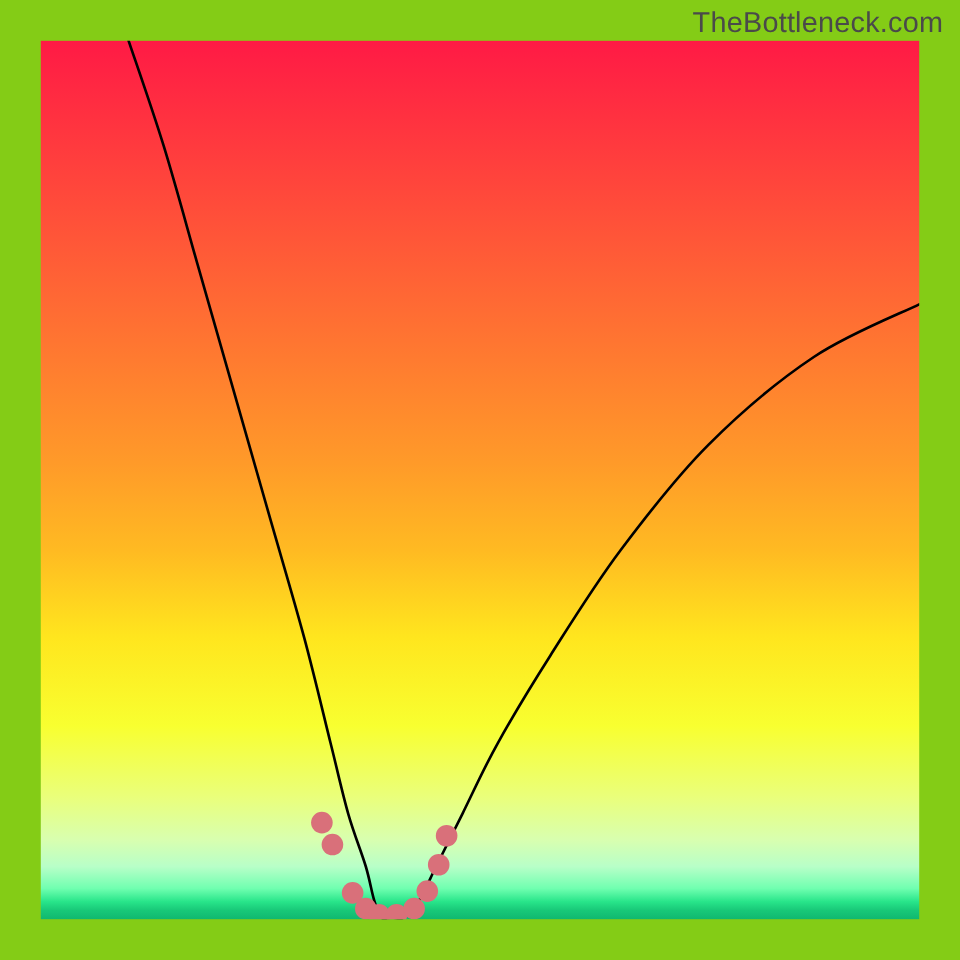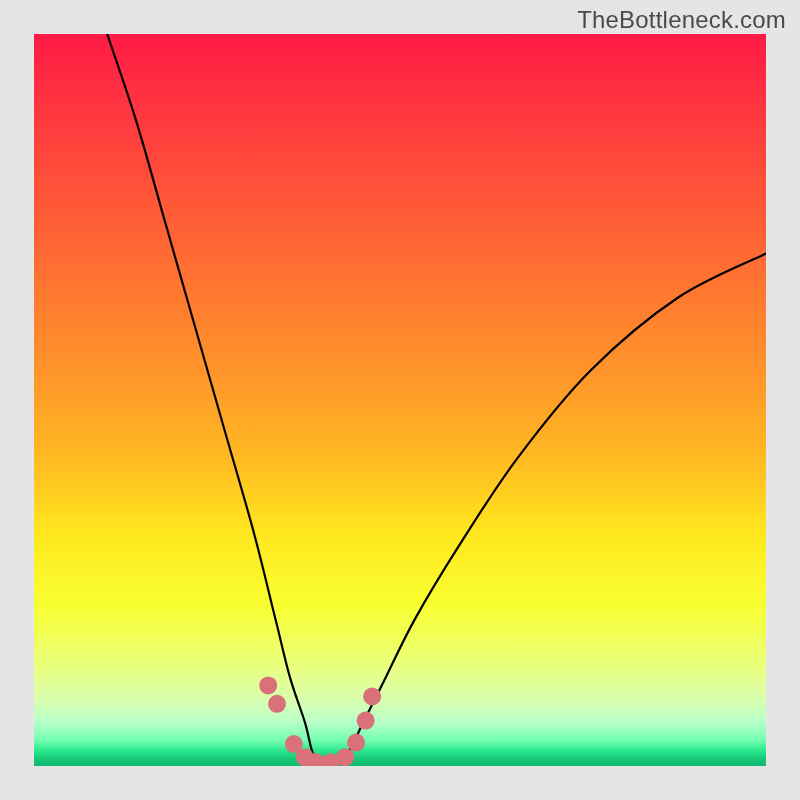--- a/index.html
+++ b/index.html
@@ -10,21 +10,21 @@
     background: #000;
     overflow: hidden;
     font-family: Arial, Helvetica, sans-serif;
   }
   .frame {
     position: absolute;
     left: 0;
     top: 0;
     width: 800px;
     height: 800px;
-    background: #e5e5e5;
+    background: #84cc16;
   }
   .plot {
     position: absolute;
     left: 34px;
     top: 34px;
     width: 732px;
     height: 732px;
     background: linear-gradient(
       to bottom,
       #ff1a45 0%,

